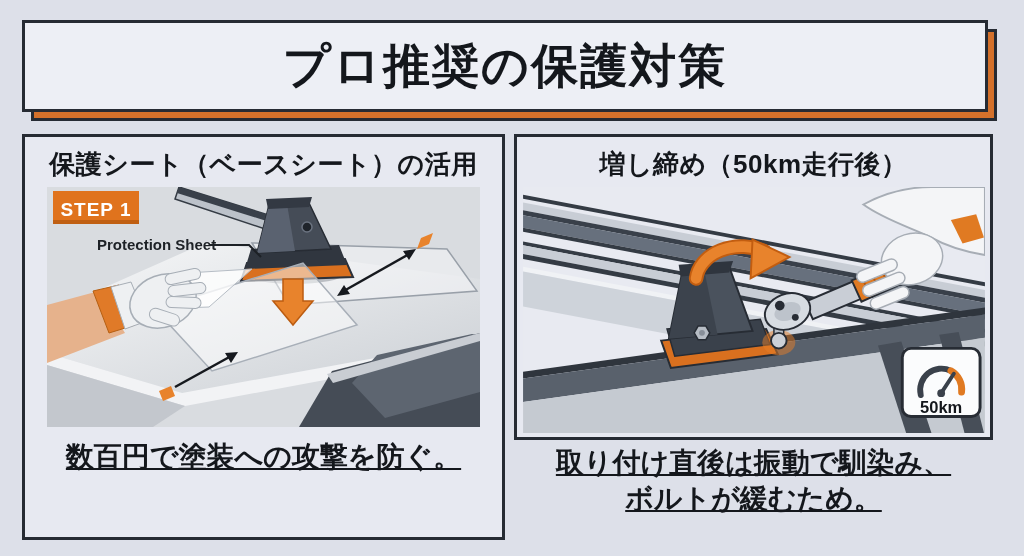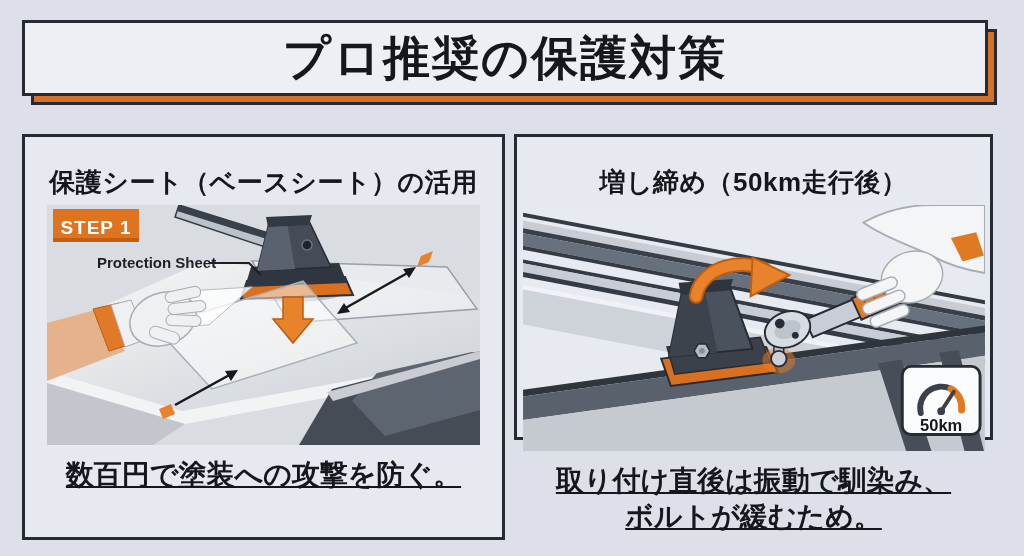--- a/index.html
+++ b/index.html
@@ -1,30 +1,30 @@
 <!DOCTYPE html>
 <html><head>
 <meta charset="utf-8">
 <style>
   html,body{margin:0;padding:0;background:#dde0e9;}
   #canvas{position:relative;width:1024px;height:556px;background:#dde0e9;overflow:hidden;
           font-family:"Liberation Sans","DejaVu Sans",sans-serif;color:#14171c;}
   
-  .title-banner{position:absolute;left:22px;top:20px;width:966px;height:76px;}
+  .title-banner{position:absolute;left:22px;top:20px;width:966px;height:92px;}
   .title-shadow{position:absolute;left:9px;top:9px;width:100%;height:100%;
                 background:#d4712b;border:3px solid #262b33;box-sizing:border-box;}
   .title-box{position:absolute;left:0;top:0;width:100%;height:100%;background:#edeff5;
              border:3px solid #262b33;box-sizing:border-box;
              display:flex;align-items:center;justify-content:center;}
   .title-box h1{margin:0;font-size:47px;font-weight:900;letter-spacing:2px;}
   
   .panel{position:absolute;background:#e7e9f1;border:3px solid #262b33;box-sizing:border-box;text-align:center;}
   #panel-left{left:22px;top:134px;width:483px;height:406px;}
   #panel-right{left:514px;top:134px;width:479px;height:306px;}
-  .panel-title{margin:28px 0 5px;font-size:26px;font-weight:800;letter-spacing:0.5px;}
+  .panel-title{margin:10px 0 5px;font-size:26px;font-weight:800;letter-spacing:0.5px;}
   svg.illus{display:block;margin:2px auto 0;}
   .caption{font-size:28px;font-weight:800;margin-top:12px;line-height:1.3;text-decoration:underline;}
   .svg-label{font-family:"Liberation Sans","DejaVu Sans",sans-serif;}
 </style>
 </head>
 <body>
 
 <div id="canvas">
 
   <div class="title-banner">

